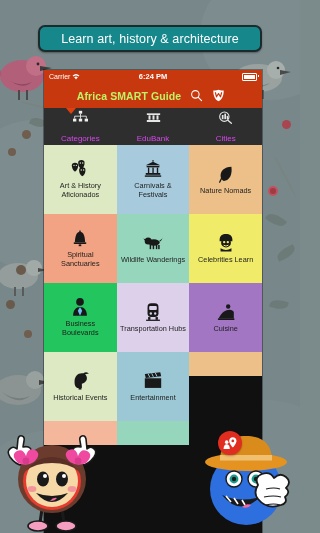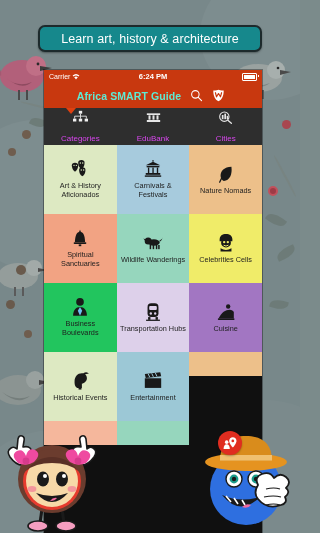--- a/index.html
+++ b/index.html
@@ -44,21 +44,21 @@
   }
   #statusbar .carrier{display:flex;align-items:center;gap:2px;}
   #statusbar .clock{position:absolute;left:0;right:0;text-align:center;font-size:7.5px;font-weight:bold;}
   #statusbar .right{margin-left:auto;display:flex;align-items:center;gap:2px;z-index:2;}
   .battery{width:13px;height:6px;border:1px solid #fff;border-radius:1px;position:relative;}
   .battery i{position:absolute;left:1px;top:1px;bottom:1px;right:1px;background:#fff;display:block;}
   .battery:after{content:"";position:absolute;right:-3px;top:1.5px;width:1.5px;height:2px;background:#fff;}
 
   
   #navbar{
-    height:25px;background:#c8380f;color:#5eead4;
+    height:25px;background:#c8380f;color:#bef264;
     display:flex;align-items:center;justify-content:center;gap:9px;
     padding-right:4px;box-sizing:border-box;
   }
   #navbar .title{font-size:10.5px;font-weight:bold;letter-spacing:.1px;}
   #navbar .navicon{width:13px;height:13px;display:block;}
 
   
   #tabbar{
     height:37px;background:#2e2e2e;display:flex;position:relative;
   }
@@ -305,21 +305,21 @@
 
     <div class="cell" style="background:#f0ec69">
       <svg class="cicon" viewBox="0 0 22 22">
         <path d="M4 7 C4 3 7 1 11 1 C15 1 18 3 18 7 L18 9 L4 9 Z" fill="#191919"></path>
         <circle cx="11" cy="10.6" r="5.4" fill="#191919"></circle>
         <circle cx="9" cy="10" r="1.3" fill="#f0ec69"></circle>
         <circle cx="13" cy="10" r="1.3" fill="#f0ec69"></circle>
         <path d="M8.4 13.4 q2.6 2 5.2 0" stroke="#f0ec69" stroke-width="1.1" fill="none"></path>
         <path d="M5 16.8 q6 4 12 0 l0 3.6 l-12 0 Z" fill="#191919"></path>
       </svg>
-      <span class="clabel">Celebrities Cells</span>
+      <span class="clabel">Celebrities Learn</span>
     </div>
 
     <div class="cell" style="background:#22c55e">
       <svg class="cicon" viewBox="0 0 22 22">
         <circle cx="11" cy="5.4" r="4.2" fill="#191919"></circle>
         <path d="M3.4 20.6 C3.4 14.4 6.6 11 11 11 C15.4 11 18.6 14.4 18.6 20.6 Z" fill="#191919"></path>
         <path d="M11 11 L8.6 15 L11 20.6 L13.4 15 Z" fill="#6ec0ef"></path>
       </svg>
       <span class="clabel">Business Boulevards</span>
     </div>

